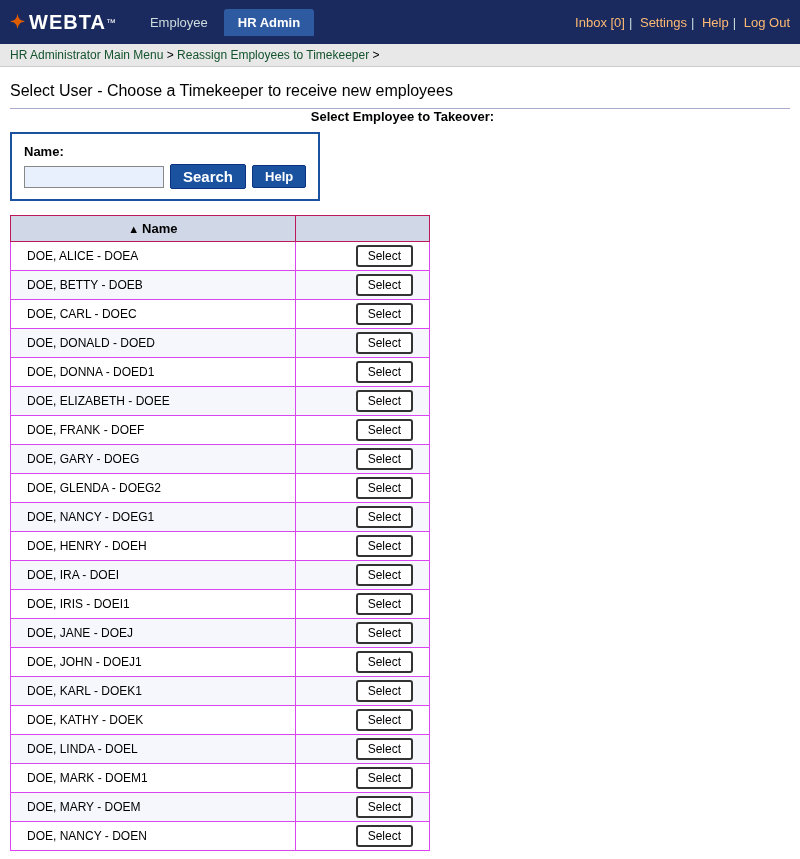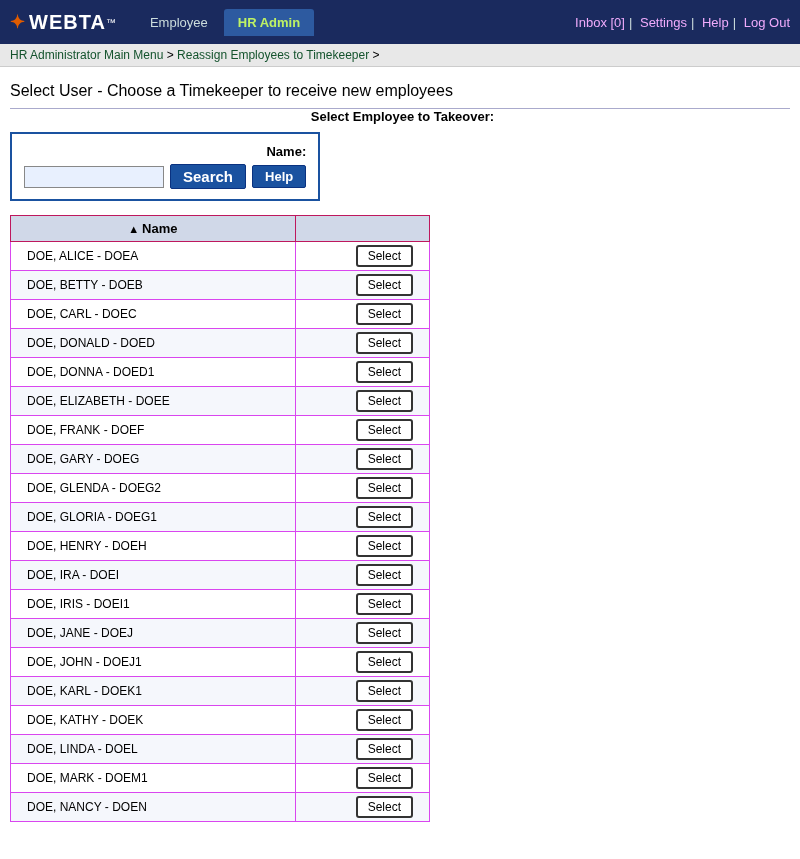--- a/index.html
+++ b/index.html
@@ -6,37 +6,37 @@
     body { font-family: Arial, sans-serif; font-size: 13px; background: #fff; color: #000; }
 
     
     .header { background: #1a2a5e; display: flex; align-items: center; height: 44px; padding: 0 10px; }
     .logo { display: flex; align-items: center; margin-right: 20px; }
     .logo-dots { color: #e05c00; font-size: 18px; margin-right: 4px; font-weight: bold; }
     .logo-text { color: white; font-size: 20px; font-weight: bold; letter-spacing: 1px; }
     .logo-tm { color: white; font-size: 10px; vertical-align: super; }
     .nav-tabs { display: flex; gap: 2px; }
     .nav-tab { color: #cdd; padding: 6px 14px; cursor: pointer; font-size: 13px; border-radius: 3px 3px 0 0; }
-    .nav-tab.active { background: #2d5aa0; color: #bef264; font-weight: bold; }
+    .nav-tab.active { background: #2d5aa0; color: #ffffff; font-weight: bold; }
     .header-right { margin-left: auto; color: #cdd; font-size: 13px; }
-    .header-right a { color: #f0abfc; text-decoration: none; }
+    .header-right a { color: #fdba74; text-decoration: none; }
     .header-right .sep { margin: 0 4px; }
 
     
     .breadcrumb { background: #e8e8e8; padding: 4px 10px; font-size: 12px; border-bottom: 1px solid #ccc; }
     .breadcrumb a { color: #14532d; text-decoration: none; }
 
     
     .main { padding: 15px 10px; }
     .page-title { font-size: 16px; font-weight: normal; color: #000; border-bottom: 1px solid #aac; padding-bottom: 8px; }
 
     
     .section-label { font-weight: bold; font-size: 13px; margin-bottom: 8px; padding-left: 5px; text-align: center; }
     .search-box { border: 2px solid #1a52a0; padding: 10px 12px; display: inline-block; margin-bottom: 14px; background: #fff; }
-    .search-box .name-label { font-weight: bold; font-size: 13px; margin-bottom: 5px; text-align: right; }
+    .search-box .name-label { font-weight: bold; font-size: 13px; margin-bottom: 5px; }
     .search-row { display: flex; align-items: center; gap: 6px; }
     .search-input { width: 140px; height: 22px; border: 1px solid #888; padding: 2px 4px; font-size: 12px; background: #e8f0fe; }
     .btn-search { background: #1a52a0; color: white; border: 1px solid #0a3280; padding: 3px 12px; font-size: 15px; cursor: pointer; font-weight: bold; border-radius: 2px; }
     .btn-clear { background: #1a52a0; color: white; border: 1px solid #0a3280; padding: 3px 12px; font-size: 13px; cursor: pointer; font-weight: bold; border-radius: 2px; }
 
     
     .employee-table { border-collapse: collapse; width: 420px; margin-bottom: 8px; }
     .employee-table th { background: #d0d8e8; border: 1px solid #be185d; padding: 5px 10px; text-align: center; font-size: 13px; font-weight: bold; }
     .employee-table td { border: 1px solid #d946ef; padding: 3px 16px; font-size: 12px; }
     .employee-table tr:nth-child(even) td { background: #f5f7fc; }
@@ -131,21 +131,21 @@
         </tr>
         <tr>
           <td class="name-col">DOE, GARY - DOEG</td>
           <td class="action-col"><button class="btn-select">Select</button></td>
         </tr>
         <tr>
           <td class="name-col">DOE, GLENDA - DOEG2</td>
           <td class="action-col"><button class="btn-select">Select</button></td>
         </tr>
         <tr>
-          <td class="name-col">DOE, GLORIA - DOEG1</td>
+          <td class="name-col">DOE, NANCY - DOEG1</td>
           <td class="action-col"><button class="btn-select">Select</button></td>
         </tr>
         <tr>
           <td class="name-col">DOE, HENRY - DOEH</td>
           <td class="action-col"><button class="btn-select">Select</button></td>
         </tr>
         <tr>
           <td class="name-col">DOE, IRA - DOEI</td>
           <td class="action-col"><button class="btn-select">Select</button></td>
         </tr>
@@ -171,20 +171,24 @@
         </tr>
         <tr>
           <td class="name-col">DOE, LINDA - DOEL</td>
           <td class="action-col"><button class="btn-select">Select</button></td>
         </tr>
         <tr>
           <td class="name-col">DOE, MARK - DOEM1</td>
           <td class="action-col"><button class="btn-select">Select</button></td>
         </tr>
         <tr>
+          <td class="name-col">DOE, MARY - DOEM</td>
+          <td class="action-col"><button class="btn-select">Select</button></td>
+        </tr>
+        <tr>
           <td class="name-col">DOE, NANCY - DOEN</td>
           <td class="action-col"><button class="btn-select">Select</button></td>
         </tr>
       </tbody>
   </table>
 
   
 
   
 </div>

